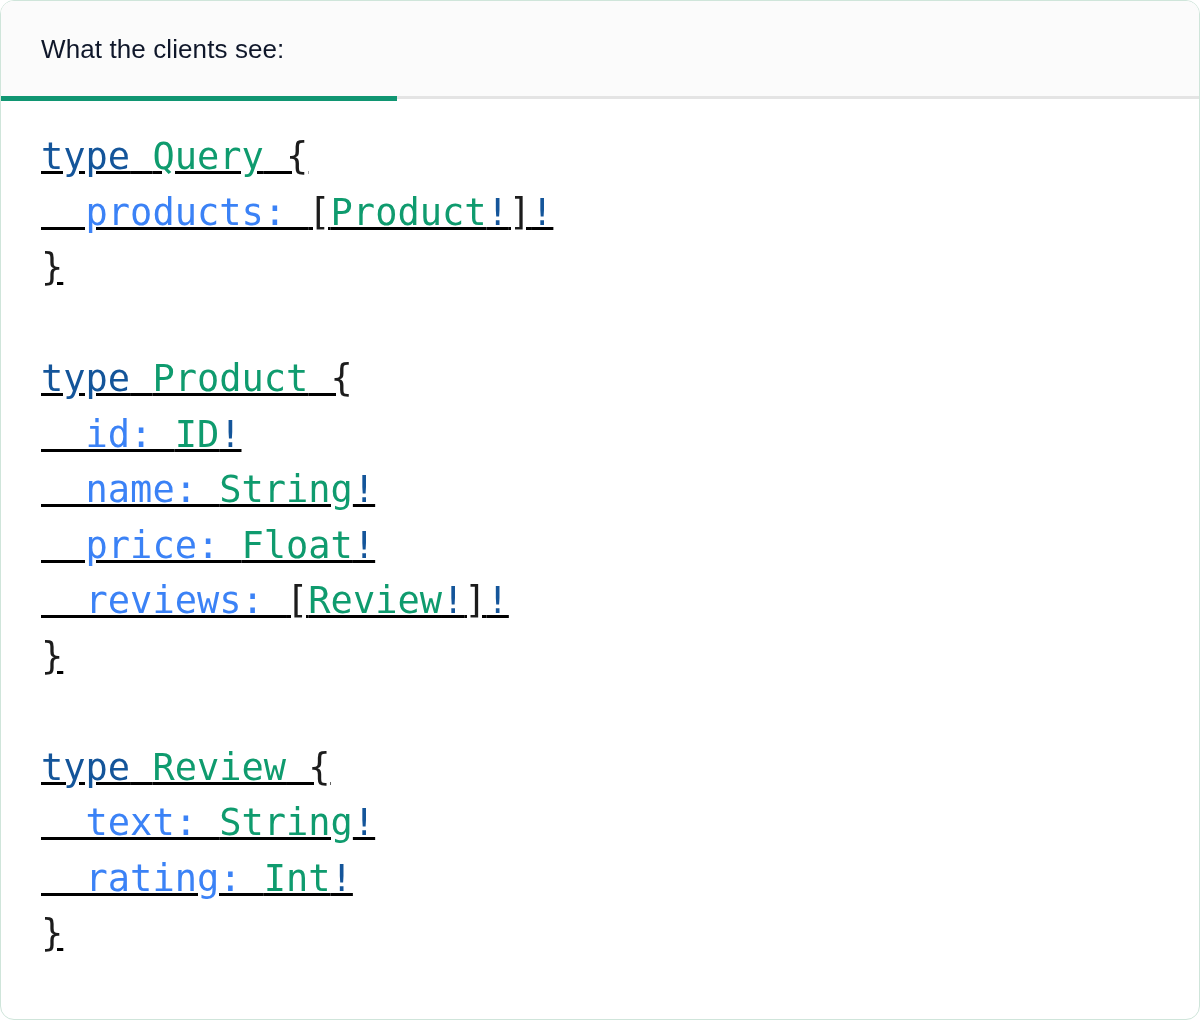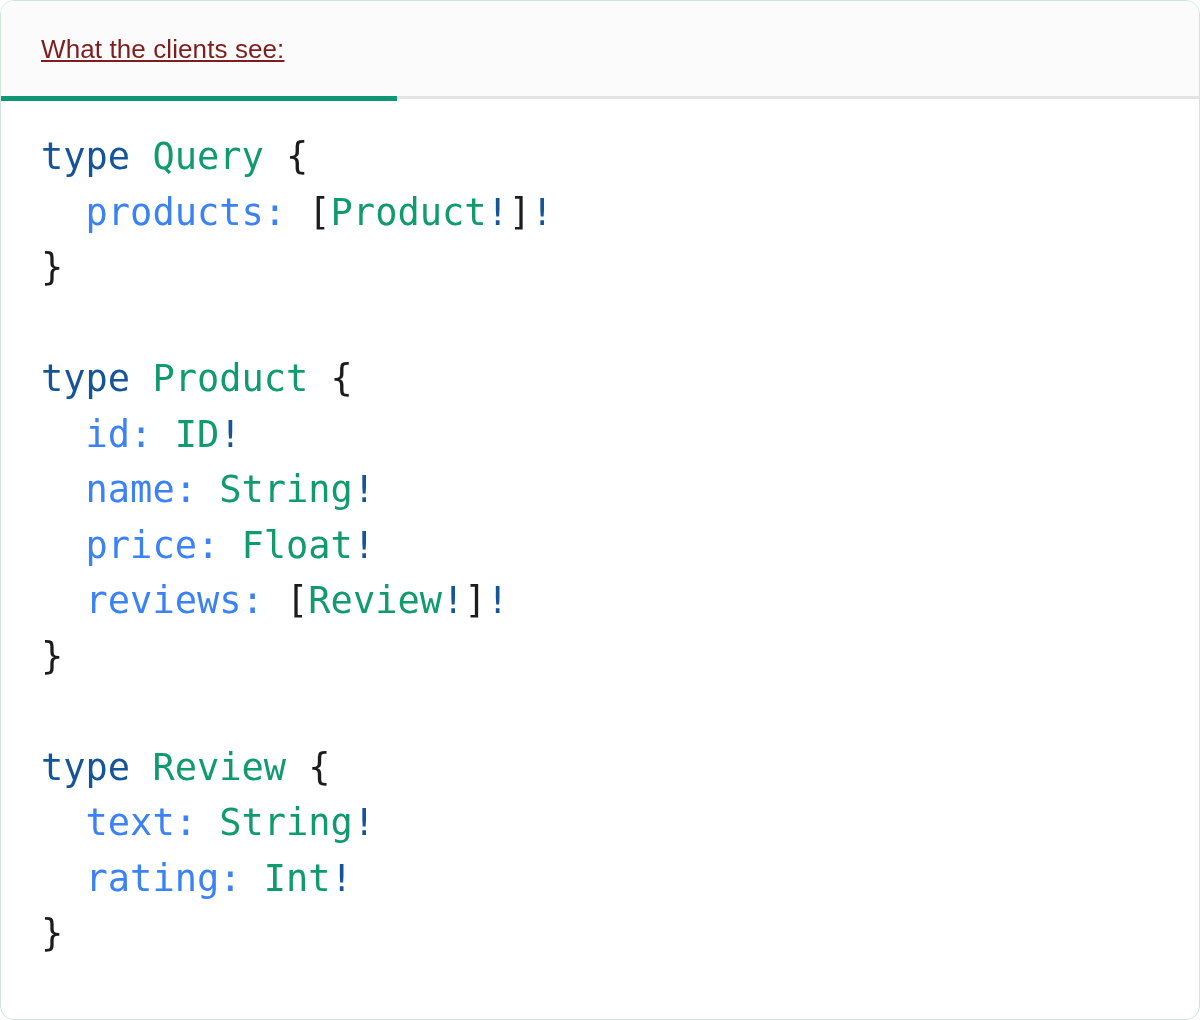--- a/index.html
+++ b/index.html
@@ -42,40 +42,40 @@
     width: 396px;
     display: flex;
     align-items: center;
     padding-left: 40px;
     background: #fbfbfb;
   }
   .tab-label {
     font-family: "Liberation Sans", sans-serif;
     font-size: 26px;
     line-height: 1;
-    color: #7f1d1d;
+    color: #0f172a;
     letter-spacing: 0.1px;
     white-space: nowrap;
-    text-decoration: underline;
   }
   .tab-underline {
     position: absolute;
     left: 0;
     bottom: -3px;
     width: 396px;
     height: 5px;
     background: #109672;
   }
 
   
   .code-area {
     box-sizing: border-box;
     padding: 30px 12px 0 40px;
     background: #ffffff;
     height: 778px;
+    text-decoration: underline;
   }
   pre.code {
     margin: 0;
     font-family: "DejaVu Sans Mono", monospace;
     font-size: 37px;
     line-height: 55.5px;
     color: #1c1c1c;
     white-space: pre;
     tab-size: 2;
   }

